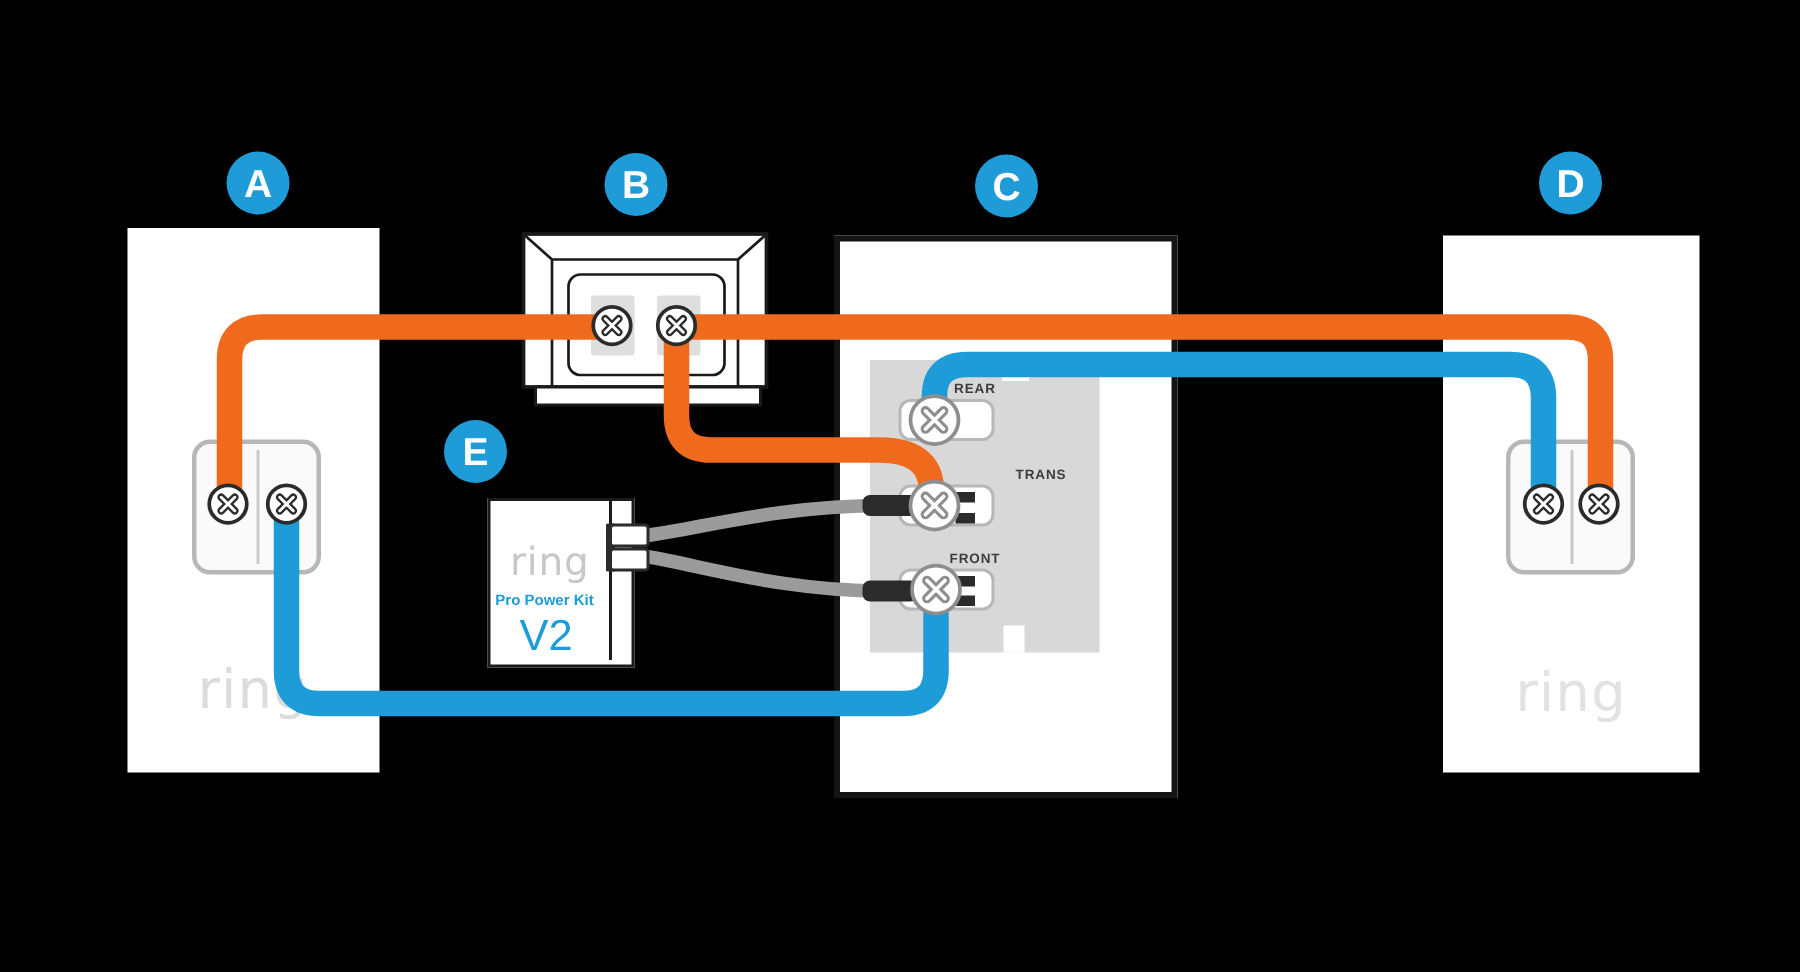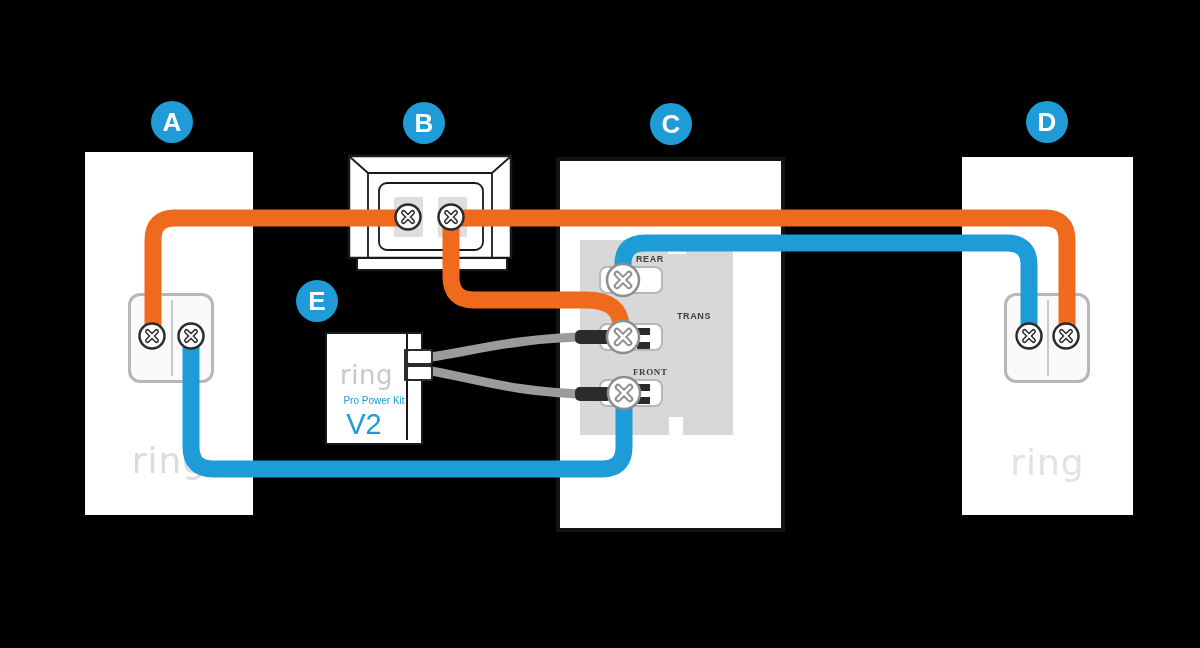--- a/index.html
+++ b/index.html
@@ -19,21 +19,21 @@
   #slot-bottom{left:89px;top:177px;width:14px;height:18px;}
   
   .ring-logo{position:absolute;text-align:center;font-family:"DejaVu Sans",sans-serif;
     font-weight:400;letter-spacing:1px;z-index:1;}
   #logo-a{left:85px;top:440px;width:168px;font-size:36px;color:#dcdcdc;}
   #logo-d{left:962px;top:442px;width:171px;font-size:36px;color:#e2e2e2;}
   
   .e-text{position:absolute;text-align:center;z-index:1;}
   #e-brand{left:325px;top:360px;width:83px;font-family:"DejaVu Sans",sans-serif;
     font-size:26px;color:#c8c8c8;letter-spacing:0.5px;}
-  #e-product{left:325px;top:395px;width:98px;font-size:10px;font-weight:normal;color:#1e9cd8;}
+  #e-product{left:314px;top:395px;width:98px;font-size:10px;font-weight:bold;color:#1e9cd8;}
   #e-version{left:325px;top:408px;width:78px;font-size:29px;color:#1f9cd8;}
   #e-divider{position:absolute;left:406px;top:333px;width:2px;height:107px;background:#1a1a1a;z-index:1;}
   
   .tblock{position:absolute;width:80px;height:84px;background:#fafafa;border:3px solid #b7b7b7;
     border-radius:12px;z-index:2;}
   #tblock-a{left:128px;top:293px;}
   #tblock-d{left:1004px;top:293px;}
   .tblock .div-line{position:absolute;left:50%;top:4px;bottom:4px;width:2px;background:#c9c9c9;}
   
   .cterm{position:absolute;width:60px;height:24px;background:#fff;border:2px solid #b7b7b7;
@@ -43,21 +43,21 @@
   #term-front{left:599px;top:379px;}
   
   #transformer-svg{position:absolute;left:345px;top:150px;z-index:1;}
   #wires-svg{position:absolute;left:0;top:0;z-index:3;}
   #hardware-svg{position:absolute;left:0;top:0;z-index:4;}
   
   .tlabel{position:absolute;font-size:9px;font-weight:bold;color:#3d3d3d;
     letter-spacing:0.6px;z-index:5;text-align:right;}
   #label-rear{left:636px;top:254px;}
   #label-trans{left:633px;top:311px;margin-left:44px;}
-  #label-front{left:633px;top:367px;font-family:Liberation Serif, serif;}
+  #label-front{left:633px;top:367px;}
   
   .badge{position:absolute;width:42px;height:42px;border-radius:50%;background:#1f9cd8;
     color:#fff;font-size:26px;font-weight:bold;text-align:center;line-height:42px;z-index:5;}
   #badge-a{left:151px;top:101px;}
   #badge-b{left:403px;top:102px;}
   #badge-c{left:650px;top:103px;}
   #badge-d{left:1026px;top:101px;}
   #badge-e{left:296px;top:280px;}
 </style>
 </head>

